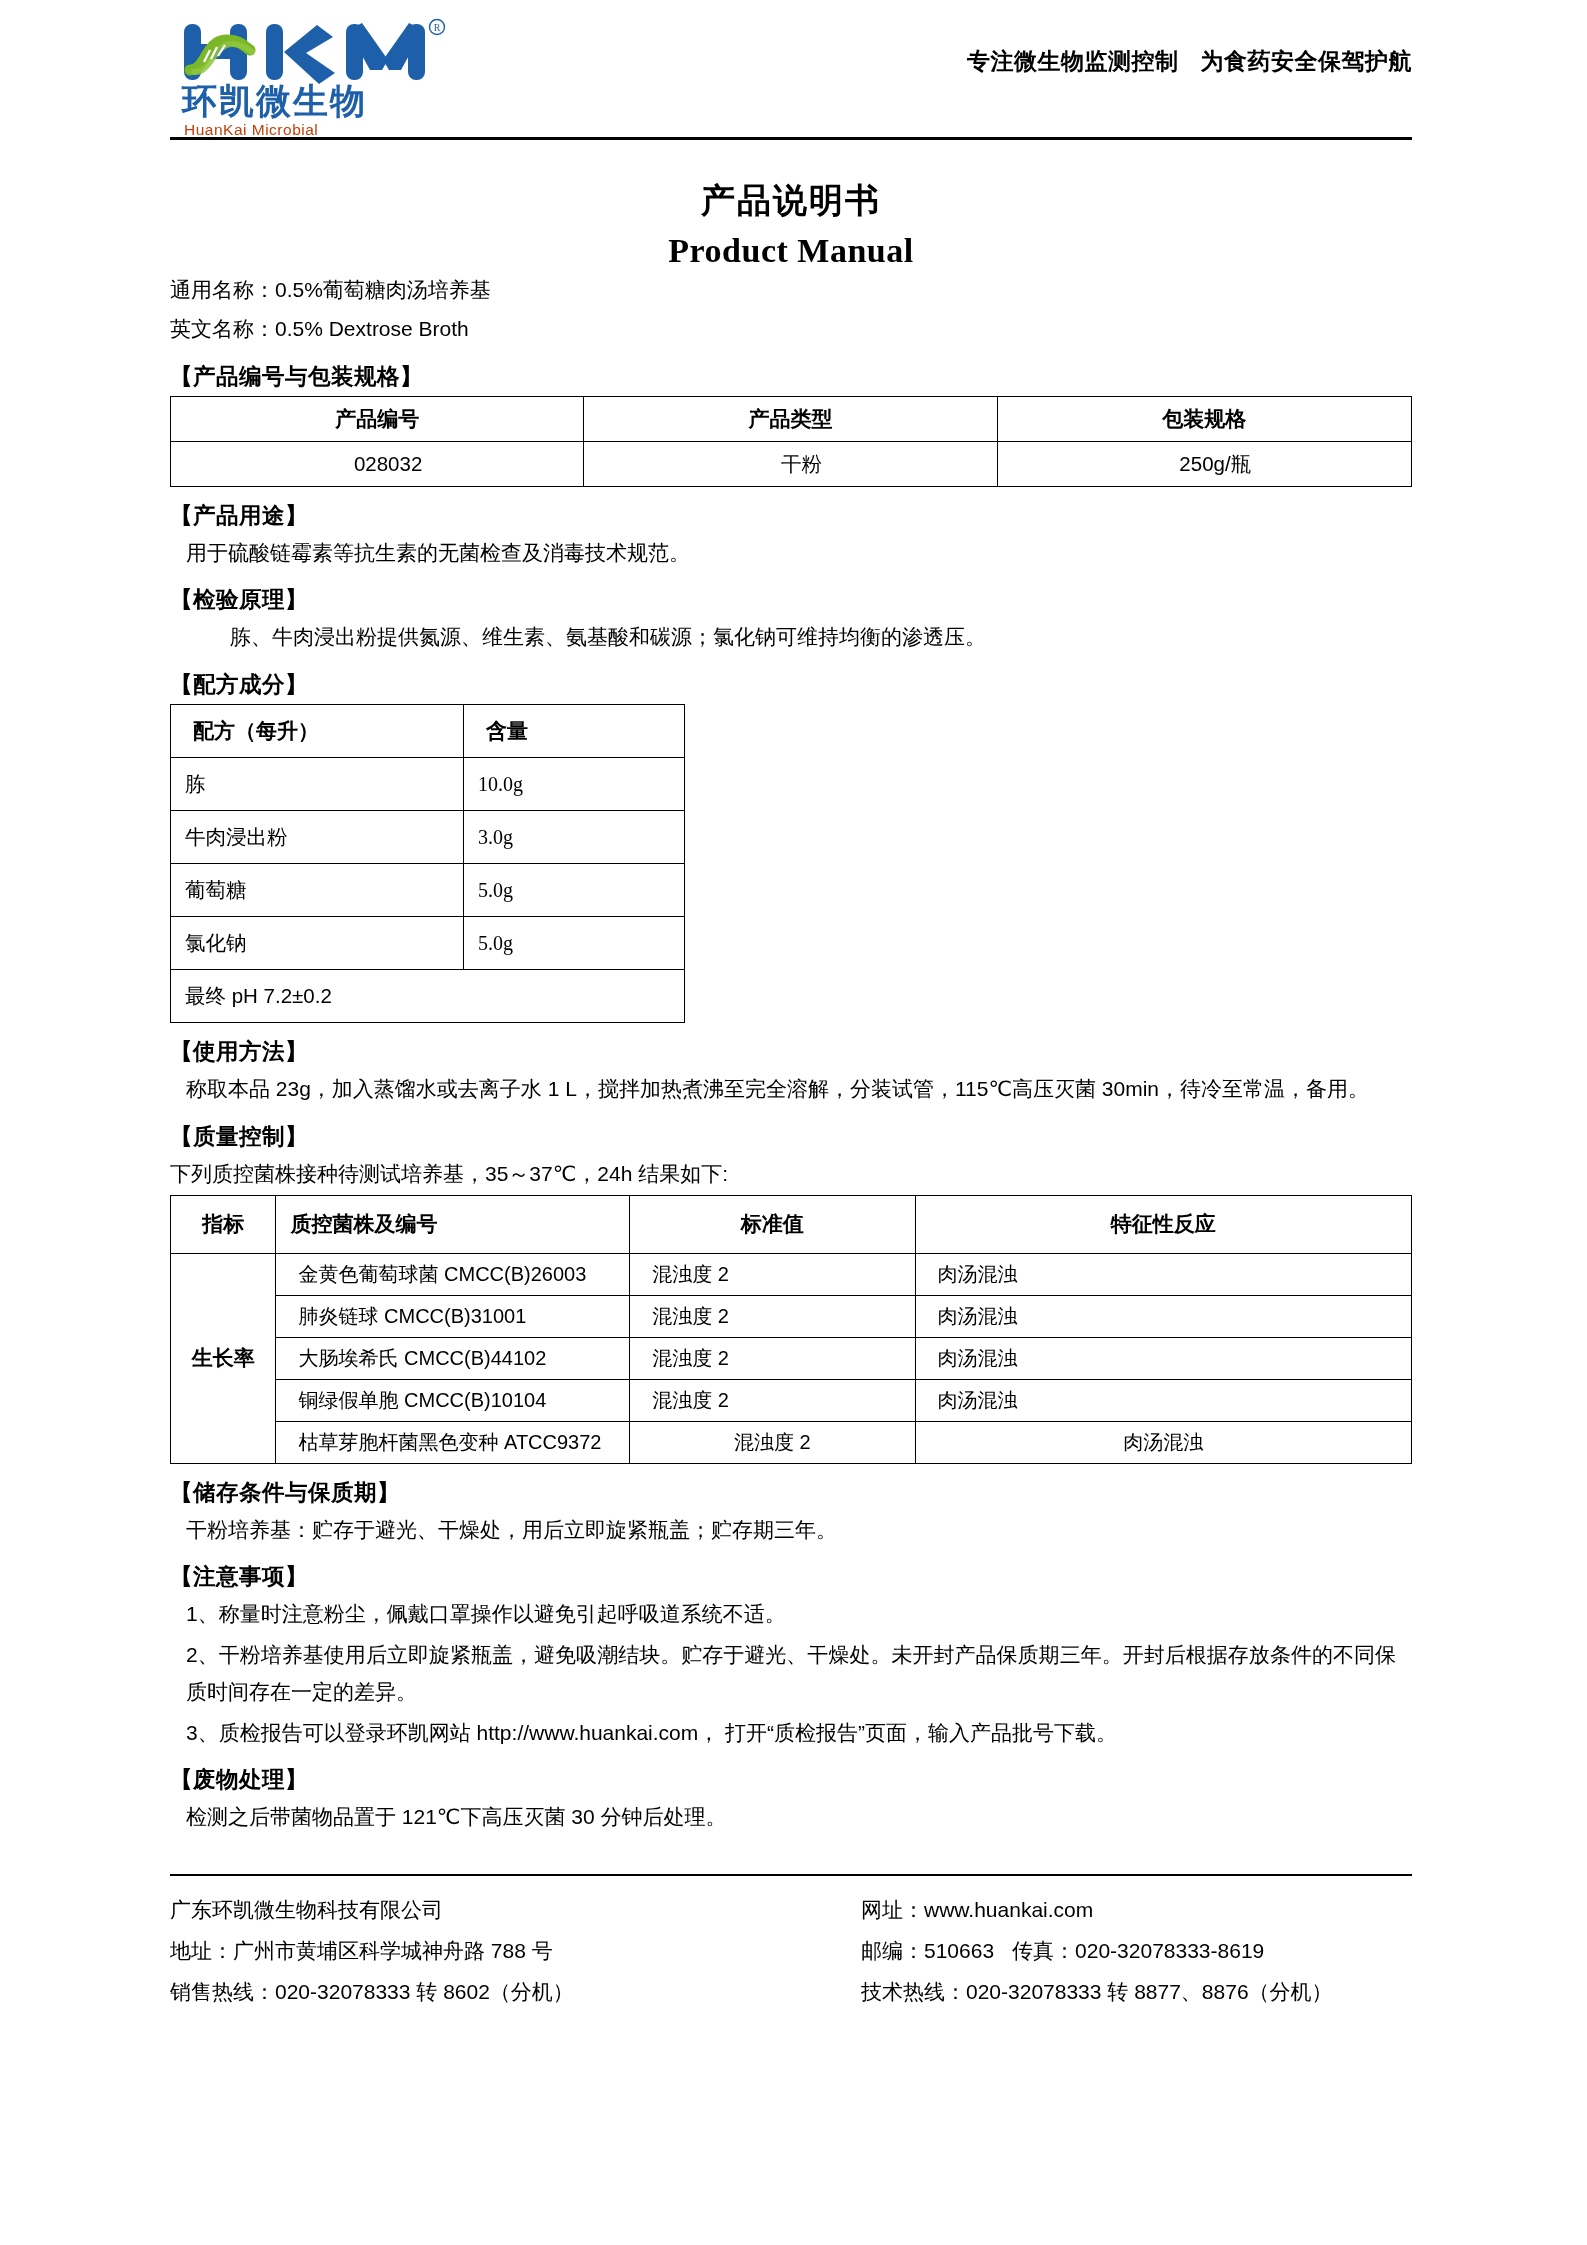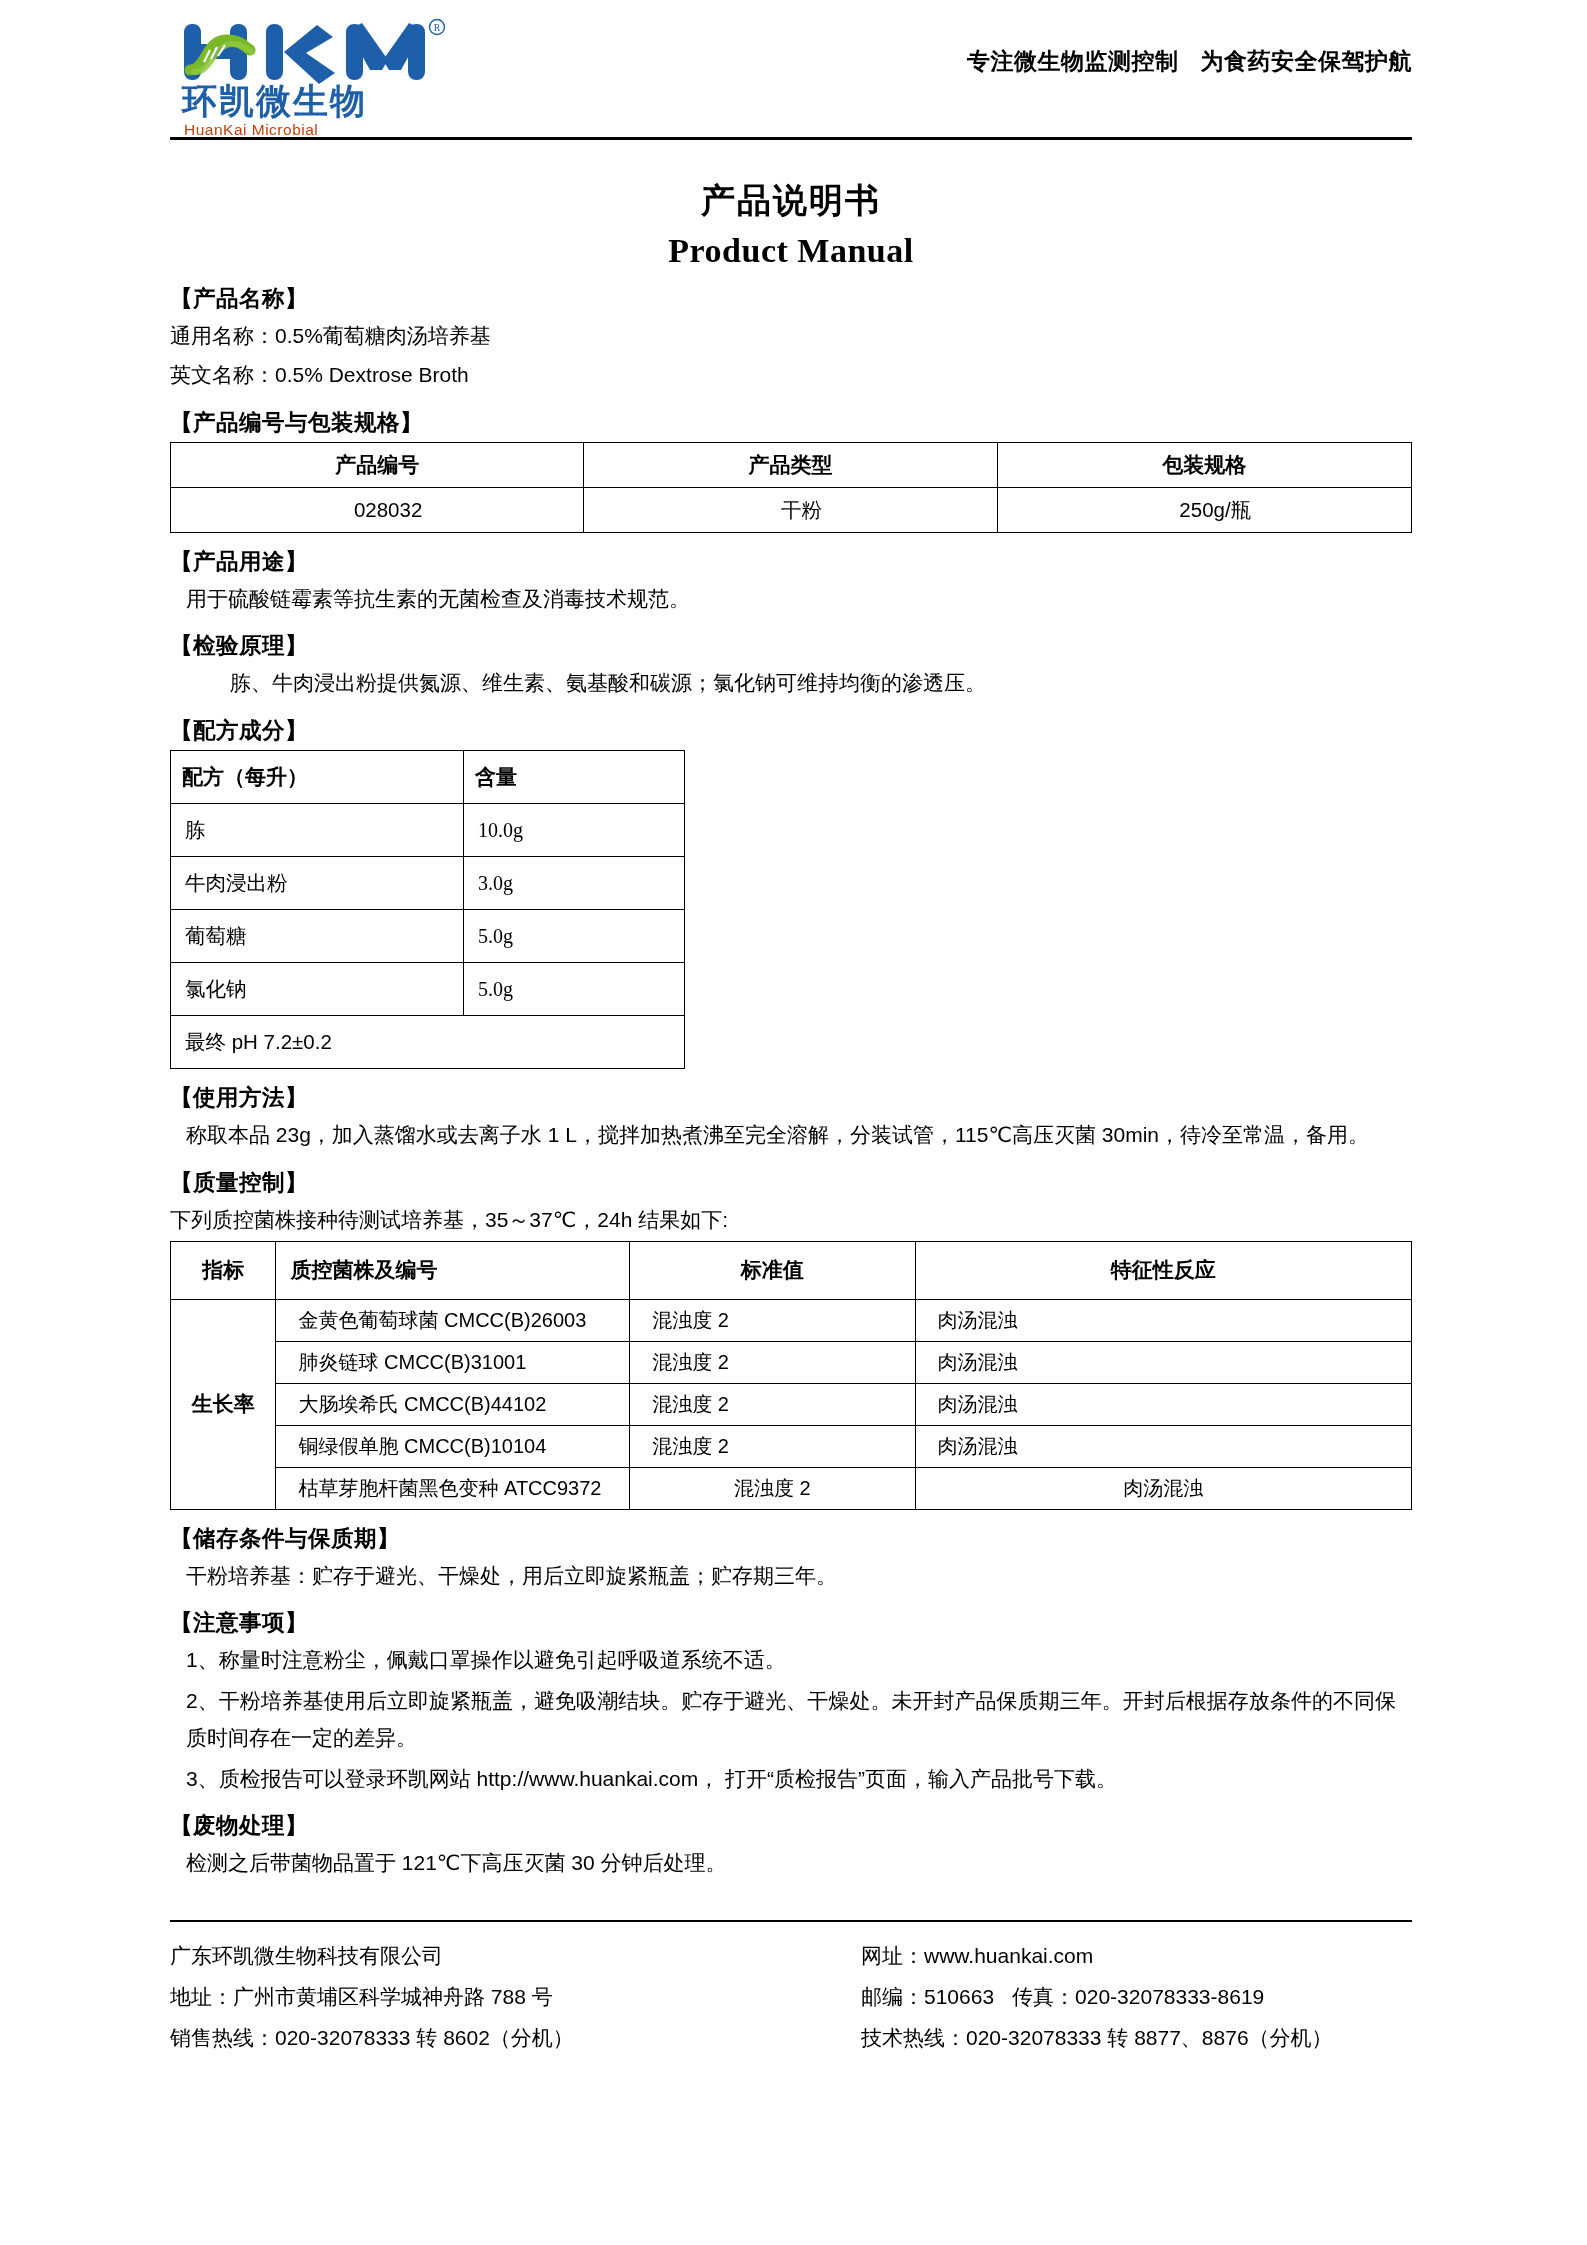--- a/index.html
+++ b/index.html
@@ -136,21 +136,21 @@
 
   .tbl-formula {
     width: 515px;
     margin: 2px 0;
   }
   .tbl-formula th {
     text-align: left;
     font-weight: bold;
     font-family: "DejaVu Sans", sans-serif;
     font-size: 21px;
-    padding: 12px 11px;
+    padding: 12px 22px;
   }
   .tbl-formula td {
     text-align: left;
     padding: 12px 14px;
     font-size: 20.5px;
     height: 46px;
   }
   .tbl-formula td.amount { font-family: "Liberation Serif", serif; font-size: 20px; }
   .tbl-formula td.ph { font-size: 20.5px; }
 
@@ -228,21 +228,20 @@
       <div class="logo-en">HuanKai Microbial</div>
     </div>
     <div class="tagline">
       <span>专注微生物监测控制</span><span class="gap"></span><span>为食药安全保驾护航</span>
     </div>
   </div>
 
   <div class="doc-title-cn">产品说明书</div>
   <div class="doc-title-en">Product Manual</div>
 
-  <div class="sec-head">【产品名称】</div>
   <div class="para tight"><span>通用名称：</span><span>0.5%葡萄糖肉汤培养基</span></div>
   <div class="para tight"><span>英文名称：</span><span>0.5% Dextrose Broth</span></div>
 
   <div class="sec-head">【产品编号与包装规格】</div>
   <table class="tbl-spec">
     <tbody>
         <tr>
       <th style="width:33.3%">产品编号</th>
       <th style="width:33.3%">产品类型</th>
       <th style="width:33.4%">包装规格</th>

